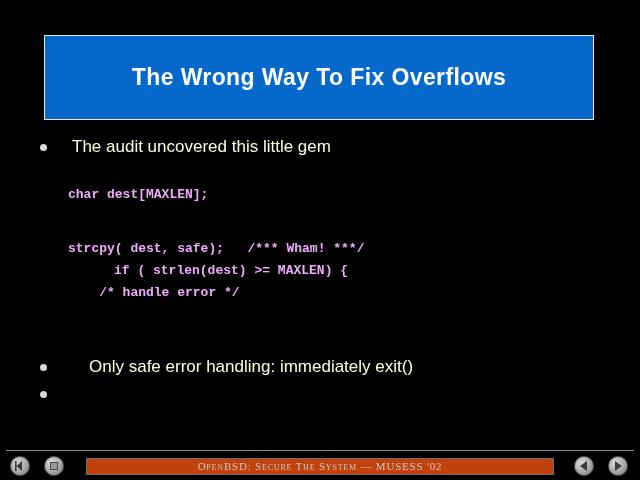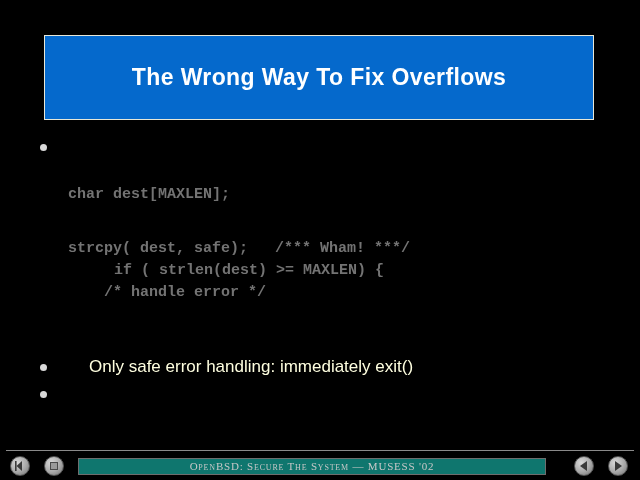--- a/index.html
+++ b/index.html
@@ -84,23 +84,23 @@
     position: absolute;
     color: #ffffe0;
     font-family: "Liberation Sans", sans-serif;
     font-size: 17px;
     line-height: 22px;
     white-space: nowrap;
   }
 
   .code-line {
     position: absolute;
-    color: #737373;
+    color: #f0abfc;
     font-family: "Liberation Mono", monospace;
-    font-size: 15px;
+    font-size: 13px;
     line-height: 22px;
     white-space: pre;
     font-weight: bold;
   }
 
   
   #bullet-1      { left: 40px; top: 8px; }
   #bullet-1 .bullet-label { margin-left: 25px; }
   #line-wish     { left: 69px; top: 32px; }
   #code-decl     { left: 68px; top: 56px; }
@@ -146,25 +146,25 @@
     left: 5px; top: 5px;
     width: 8px; height: 8px;
     background: #9a9a9a;
     border: 1px solid #4a4a4a;
     box-sizing: border-box;
   }
   #btn-first { margin-left: 10px; }
   #btn-stop  { margin-left: 14px; }
   #footer-bar {
     flex: 1 1 auto;
-    margin: 0 14px 0 14px;
+    margin: 0 14px 0 22px;
     height: 17px;
     border: 1px solid #6e6e6e;
     box-sizing: border-box;
-    background: #0f766e;
+    background: #c2410c;
     display: flex;
     align-items: center;
     justify-content: center;
     max-width: 468px;
   }
   #footer-title {
     color: #c8c8c8;
     font-family: "Liberation Serif", serif;
     font-size: 11px;
     font-variant: small-caps;
@@ -180,20 +180,21 @@
 <div id="slide">
 
   <div id="title-banner">
     <div id="title-text">The Wrong Way To Fix Overflows</div>
   </div>
 
   <div id="body-area">
 
     <div class="bullet-row" id="bullet-1">
       <span class="bullet-dot"></span>
+      <span class="bullet-label">The audit uncovered this little gem</span>
     </div>
 
 
     <div class="code-line" id="code-decl">char dest[MAXLEN];</div>
 
     <div class="code-line" id="code-strcpy">strcpy( dest, safe);   /*** Wham! ***/</div>
     <div class="code-line" id="code-if">if ( strlen(dest) &gt;= MAXLEN) {</div>
     <div class="code-line" id="code-handle">    /* handle error */</div>
 
     <div class="bullet-row" id="bullet-2">

